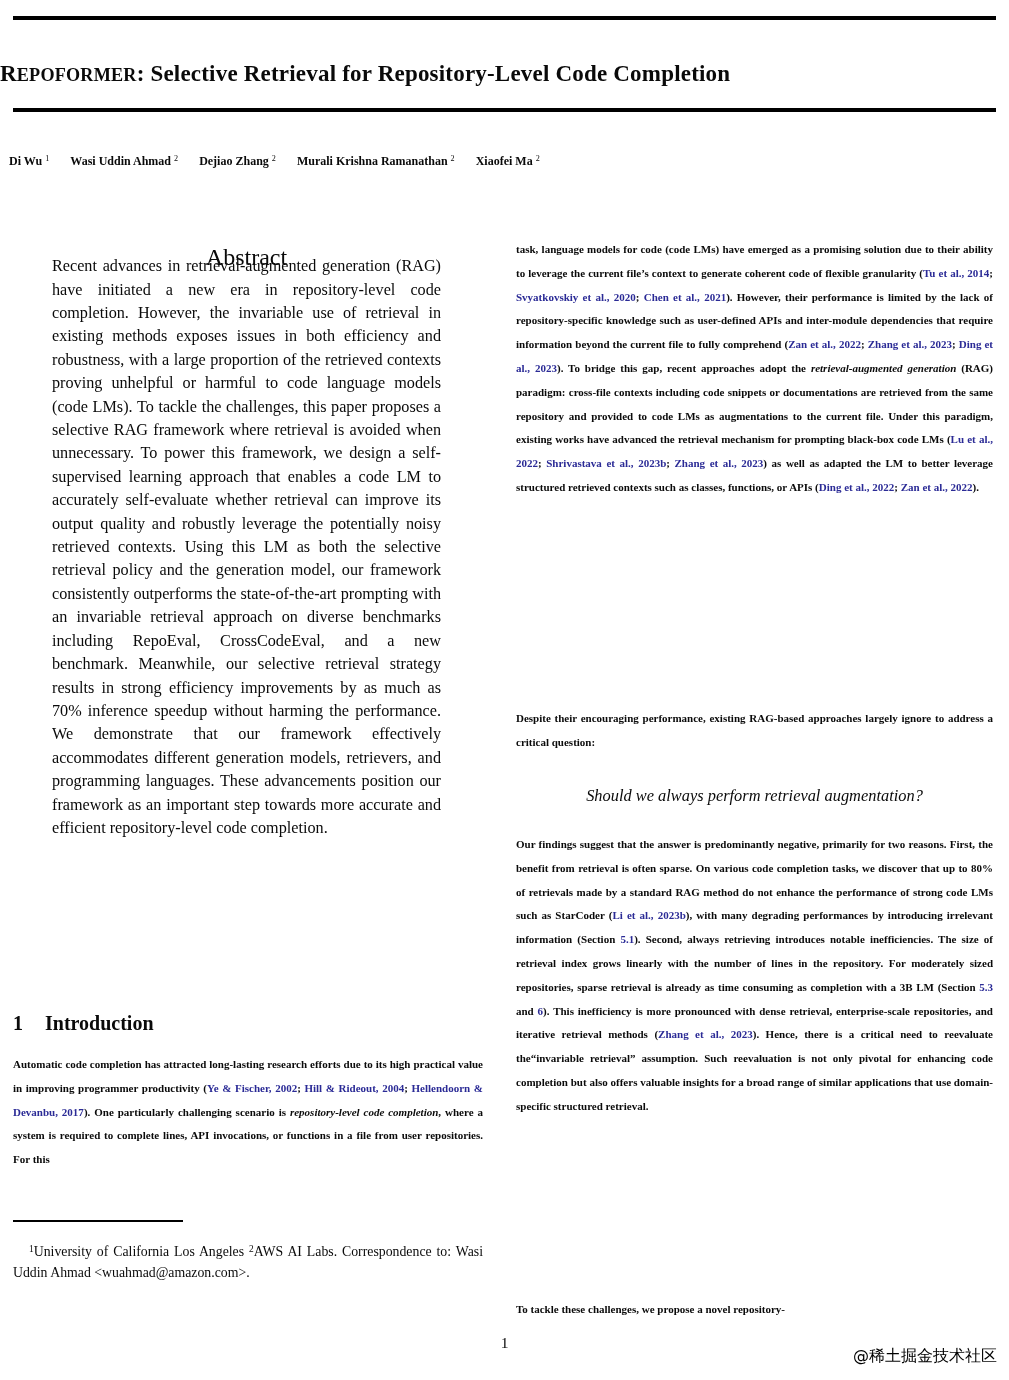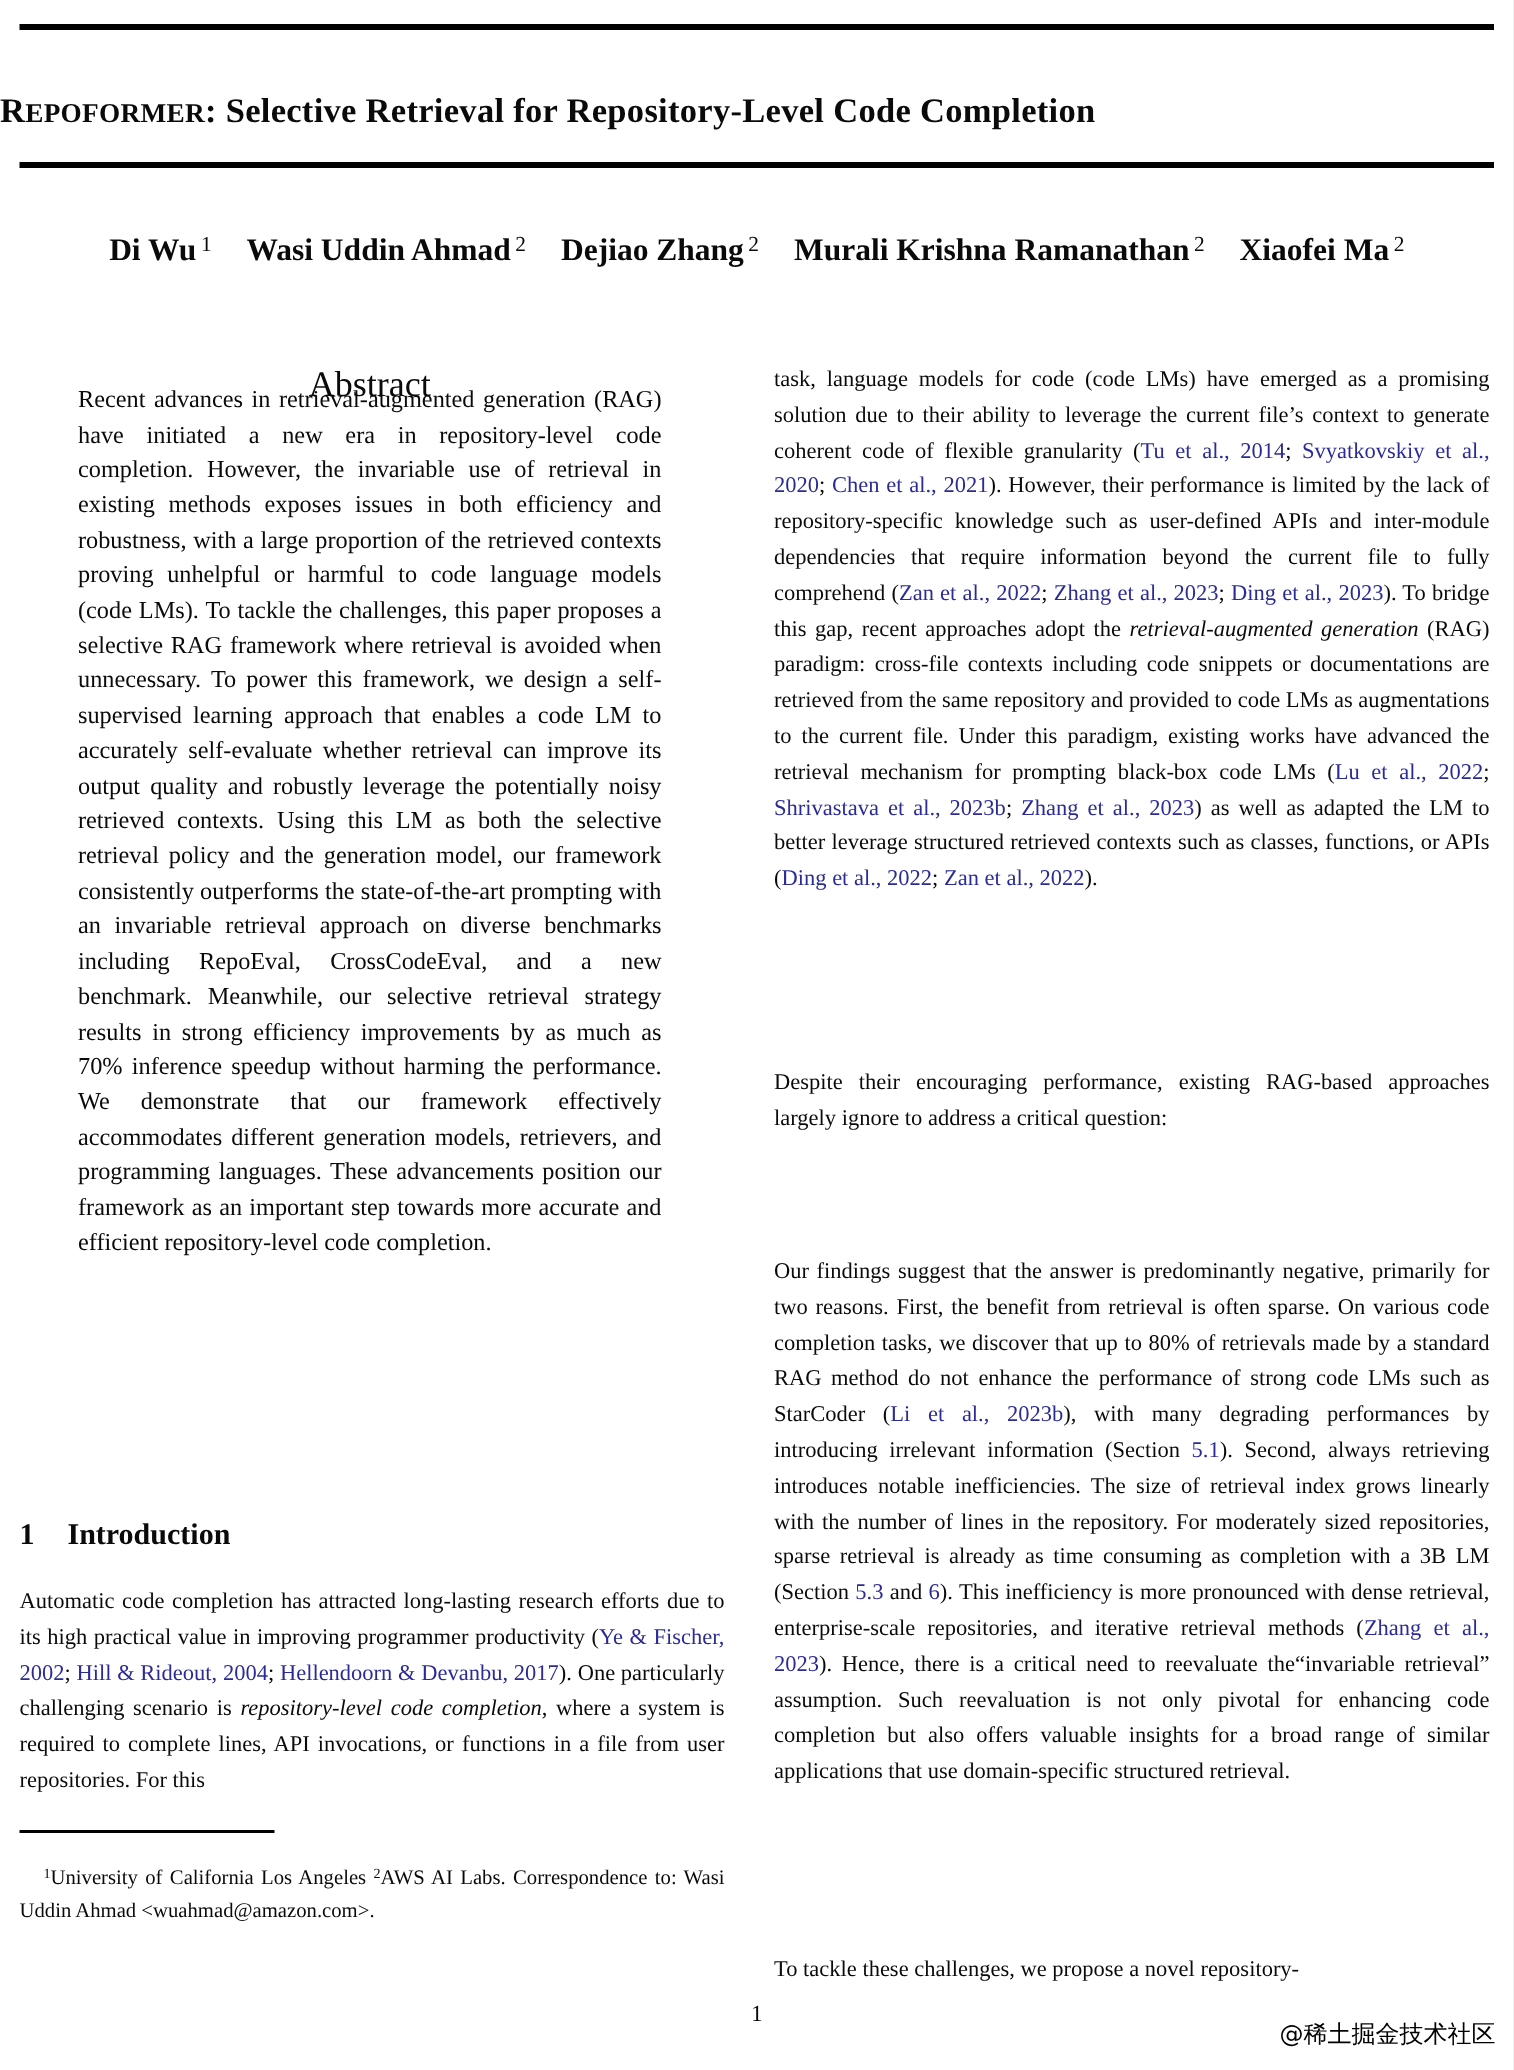--- a/index.html
+++ b/index.html
@@ -16,39 +16,39 @@
   .rule-top{left:13px;top:16px;width:983px;height:4px;}
   .rule-mid{left:13px;top:108px;width:983px;height:4px;}
   .paper-title{
     position:absolute;left:0;top:46px;width:100%;
     font-weight:bold;font-size:23px;
     letter-spacing:0.2px;
   }
   .s-tsc{font-size:79%;}
   .authors{
     position:absolute;left:0;top:154px;width:100%;
-    text-align:center;font-weight:bold;font-size:21px;
+    font-weight:bold;font-size:12px;
   }
   .author{display:inline-block;margin:0 9px;white-space:nowrap;}
   .author-sup{font-weight:normal;font-size:68%;position:relative;top:-0.45em;margin-left:3px;}
   .abstract-heading{
     position:absolute;left:52px;top:224px;width:389px;
     text-align:center;font-weight:normal;font-size:24px;
   }
   .abstract-text{
     position:absolute;left:52px;top:239px;width:389px;
     font-size:16.2px;line-height:23.4px;text-align:justify;
   }
   .section-heading{
     position:absolute;left:13px;top:995px;
     font-size:20px;font-weight:bold;
   }
   .section-number{margin-right:22px;}
   .para{
-    font-size:15px;line-height:23.8px;text-align:justify;
+    font-size:11px;line-height:23.8px;text-align:justify;font-weight:bold;
   }
   .intro-para{position:absolute;left:13px;top:1042px;width:470px;}
   .footnote-rule{left:13px;top:1220px;width:170px;height:2px;}
   .footnote{
     position:absolute;left:13px;top:1228px;width:470px;
     font-size:13.8px;line-height:19.5px;text-align:justify;
     text-indent:16px;
   }
   .rc-p1{position:absolute;left:516px;top:227px;width:477px;}
   .rc-p2{position:absolute;left:516px;top:696px;width:477px;}
@@ -99,20 +99,21 @@
   <p class="para intro-para"><span>Automatic code completion has attracted long-lasting research efforts due to its high practical value in improving programmer productivity (</span><span class="s-link">Ye &amp; Fischer, 2002</span><span>; </span><span class="s-link">Hill &amp; Rideout, 2004</span><span>; </span><span class="s-link">Hellendoorn &amp; Devanbu, 2017</span><span>). One particularly challenging scenario is </span><span class="s-italic">repository-level code completion</span><span>, where a system is required to complete lines, API invocations, or functions in a file from user repositories. For this</span></p>
 
   <div class="rule footnote-rule"></div>
 
   <p class="footnote"><span class="s-sup">1</span><span>University of California Los Angeles </span><span class="s-sup">2</span><span>AWS AI Labs. Correspondence to: Wasi Uddin Ahmad &lt;wuahmad@amazon.com&gt;.</span></p>
 
   <p class="para rc-p1"><span>task, language models for code (code LMs) have emerged as a promising solution due to their ability to leverage the current file’s context to generate coherent code of flexible granularity (</span><span class="s-link">Tu et al., 2014</span><span>; </span><span class="s-link">Svyatkovskiy et al., 2020</span><span>; </span><span class="s-link">Chen et al., 2021</span><span>). However, their performance is limited by the lack of repository-specific knowledge such as user-defined APIs and inter-module dependencies that require information beyond the current file to fully comprehend (</span><span class="s-link">Zan et al., 2022</span><span>; </span><span class="s-link">Zhang et al., 2023</span><span>; </span><span class="s-link">Ding et al., 2023</span><span>). To bridge this gap, recent approaches adopt the </span><span class="s-italic">retrieval-augmented generation</span><span> (RAG) paradigm: cross-file contexts including code snippets or documentations are retrieved from the same repository and provided to code LMs as augmentations to the current file. Under this paradigm, existing works have advanced the retrieval mechanism for prompting black-box code LMs (</span><span class="s-link">Lu et al., 2022</span><span>; </span><span class="s-link">Shrivastava et al., 2023b</span><span>; </span><span class="s-link">Zhang et al., 2023</span><span>) as well as adapted the LM to better leverage structured retrieved contexts such as classes, functions, or APIs (</span><span class="s-link">Ding et al., 2022</span><span>; </span><span class="s-link">Zan et al., 2022</span><span>).</span></p>
 
   <p class="para rc-p2"><span>Despite their encouraging performance, existing RAG-based approaches largely ignore to address a critical question:</span></p>
 
+  <p class="rc-question">Should we always perform retrieval augmentation?</p>
 
   <p class="para rc-p3"><span>Our findings suggest that the answer is predominantly negative, primarily for two reasons. First, the benefit from retrieval is often sparse. On various code completion tasks, we discover that up to 80% of retrievals made by a standard RAG method do not enhance the performance of strong code LMs such as StarCoder (</span><span class="s-link">Li et al., 2023b</span><span>), with many degrading performances by introducing irrelevant information (Section </span><span class="s-link">5.1</span><span>). Second, always retrieving introduces notable inefficiencies. The size of retrieval index grows linearly with the number of lines in the repository. For moderately sized repositories, sparse retrieval is already as time consuming as completion with a 3B LM (Section </span><span class="s-link">5.3</span><span> and </span><span class="s-link">6</span><span>). This inefficiency is more pronounced with dense retrieval, enterprise-scale repositories, and iterative retrieval methods (</span><span class="s-link">Zhang et al., 2023</span><span>). Hence, there is a critical need to reevaluate the“invariable retrieval” assumption. Such reevaluation is not only pivotal for enhancing code completion but also offers valuable insights for a broad range of similar applications that use domain-specific structured retrieval.</span></p>
 
   <p class="para rc-p4"><span>To tackle these challenges, we propose a novel repository-</span></p>
 
   <div class="page-number">1</div>
 
   <div class="watermark">@稀土掘金技术社区</div>
 
 </div>

